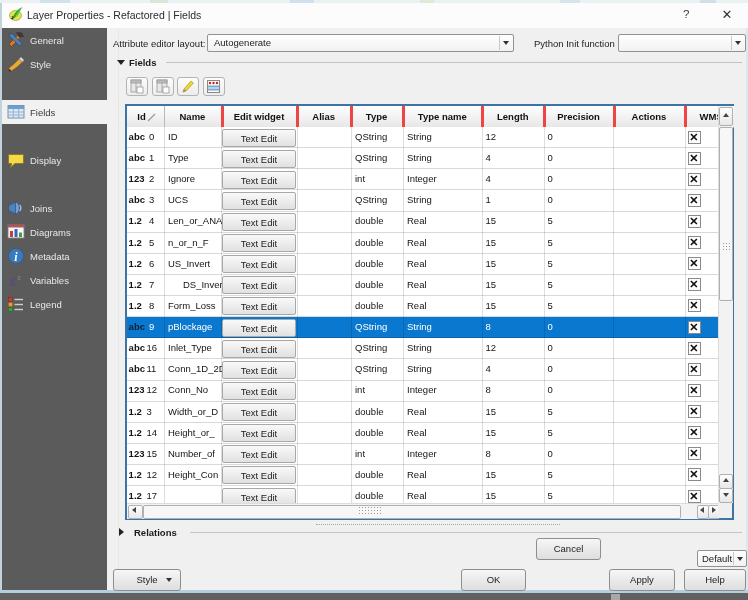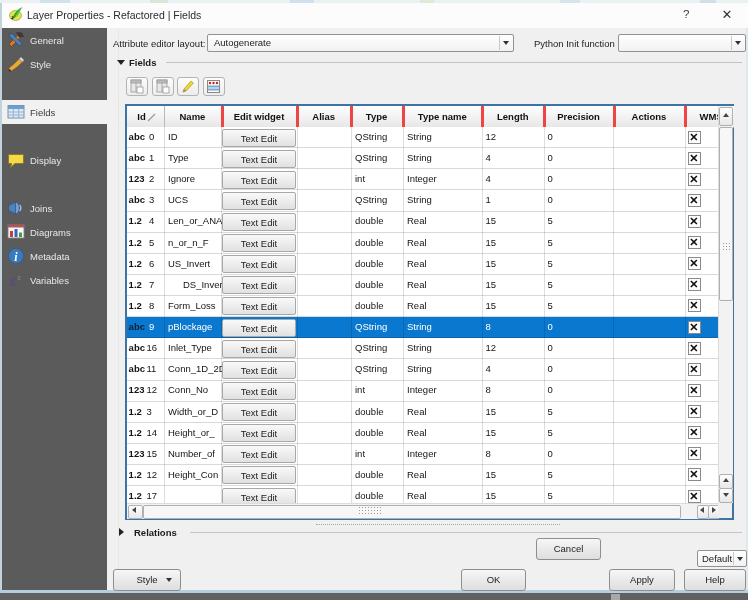--- a/index.html
+++ b/index.html
@@ -133,20 +133,31 @@
           <text x="7.2" y="13.5" font-size="12" font-weight="bold" font-style="italic" fill="#fff" font-family="Liberation Serif">i</text>
         </svg>
         <div class="t">Metadata</div>
       </div>
       <div class="sitem" style="top: 240px;">
         <svg width="18" height="18" viewBox="0 0 18 18">
           <text x="3" y="15" font-size="16" font-weight="bold" fill="#5a4a7a" font-family="Liberation Serif">ε</text>
           <text x="10.5" y="8.5" font-size="9" fill="#8a7aa0" font-family="Liberation Serif">ε</text>
         </svg>
         <div class="t">Variables</div>
+      </div>
+      <div class="sitem" style="top: 264px;">
+        <svg width="18" height="18" viewBox="0 0 18 18">
+          <rect x="1.5" y="2.5" width="4" height="4" fill="#c04040" stroke="#802020" stroke-width="0.5"></rect>
+          <rect x="1.5" y="7.5" width="4" height="4" fill="#e0a030" stroke="#906010" stroke-width="0.5"></rect>
+          <rect x="1.5" y="12.5" width="4" height="4" fill="#40a040" stroke="#206020" stroke-width="0.5"></rect>
+          <line x1="7.5" y1="4.5" x2="16" y2="4.5" stroke="#cfcfcf" stroke-width="1.4"></line>
+          <line x1="7.5" y1="9.5" x2="16" y2="9.5" stroke="#cfcfcf" stroke-width="1.4"></line>
+          <line x1="7.5" y1="14.5" x2="16" y2="14.5" stroke="#cfcfcf" stroke-width="1.4"></line>
+        </svg>
+        <div class="t">Legend</div>
       </div>
     </div>
 
   <div class="abs" style="left:118px;top:29px;width:1px;height:559px;background:#e7e8e3;"></div>
 
   <div class="lbl" style="left:113px;top:38px;">Attribute editor layout:</div>
   <div class="combo" style="left:207px;top:34px;width:305px;">
     <div class="txt">Autogenerate</div>
       <div class="arr"></div>
     <div class="abs" style="right:13px;top:1px;width:1px;height:14px;background:#c9c9c9;"></div>

